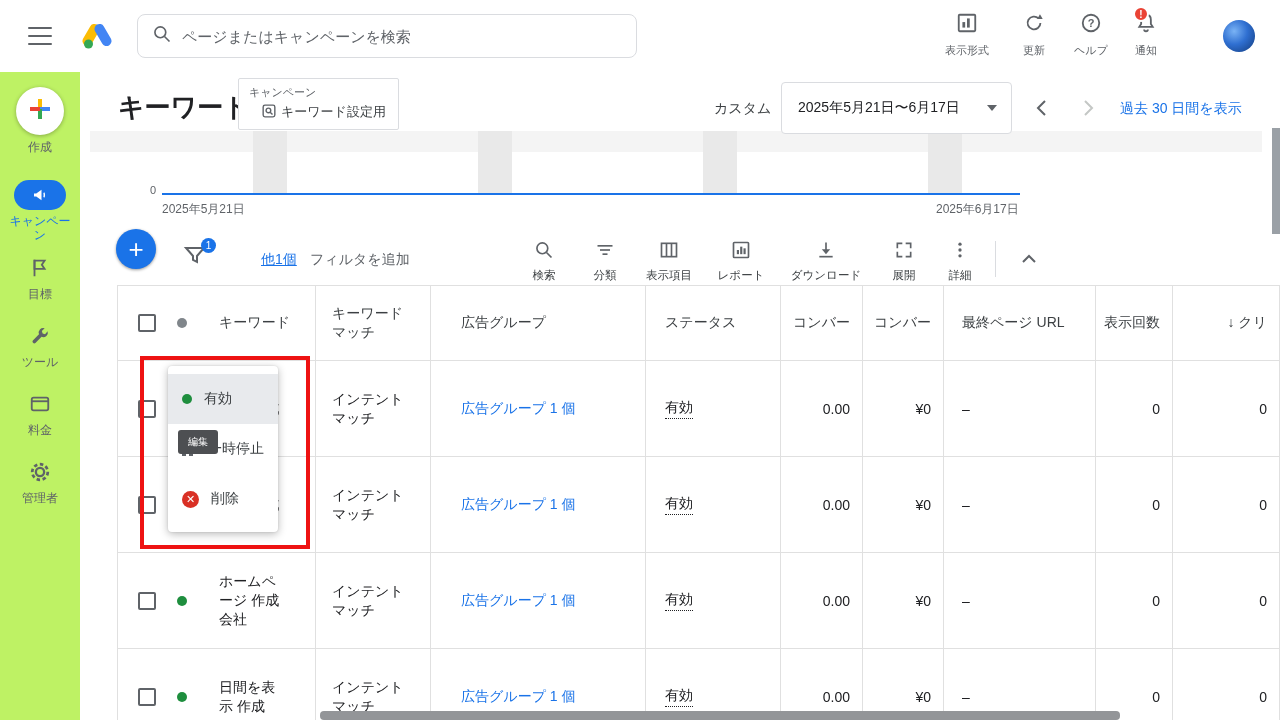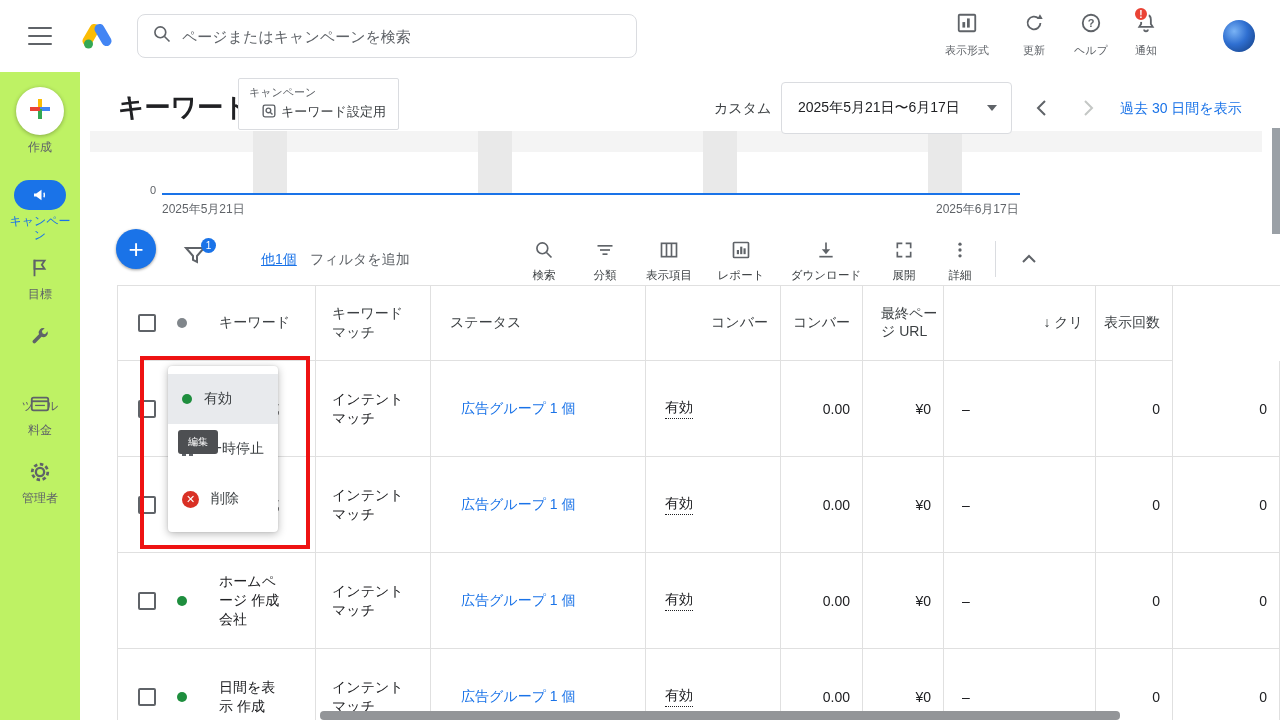--- a/index.html
+++ b/index.html
@@ -22,21 +22,21 @@
   
   .sidebar { position:absolute; left:0; top:72px; width:80px; height:648px; background:#bef264; z-index:15; }
   .side-item { display:flex; flex-direction:column; align-items:center; cursor:pointer; }
   .fab-create { position:absolute; left:16px; top:15px; width:48px; height:48px; border-radius:50%; background:#fff; box-shadow:0 1px 4px rgba(0,0,0,.3); display:flex; align-items:center; justify-content:center; cursor:pointer; }
   .side-label { font-size:12px; color:#5f6368; text-align:center; line-height:14px; }
   .side-label.active { color:#1a73e8; }
   .campaign-pill { width:52px; height:30px; border-radius:15px; background:#1a73e8; display:flex; align-items:center; justify-content:center; }
   .s-create { position:absolute; left:0; top:68px; width:80px; }
   .s-camp   { position:absolute; left:0; top:108px; width:80px; }
   .s-goal   { position:absolute; left:0; top:185px; width:80px; }
-  .s-tool   { position:absolute; left:0; top:253px; width:80px;gap:44px; }
+  .s-tool   { position:absolute; left:0; top:253px; width:80px; }
   .s-bill   { position:absolute; left:0; top:321px; width:80px; }
   .s-admin  { position:absolute; left:0; top:389px; width:80px; }
   .side-item .icn { margin-bottom:4px; }
 
   
   .page-title { position:absolute; left:118px; top:90px; font-size:26px; color:#202124; z-index:10; }
   .chip { position:absolute; left:238px; top:78px; width:161px; height:52px; border:1px solid #dadce0; background:#fff; border-radius:2px; padding:6px 10px; z-index:10; cursor:pointer; }
   .chip .t { font-size:11px; color:#5f6368; }
   .chip .n { display:flex; align-items:center; gap:5px; font-size:13px; color:#3c4043; margin-top:3px;padding-left:13px; }
   .date-mode { position:absolute; left:714px; top:100px; font-size:14px; color:#3c4043; z-index:10; }
@@ -370,37 +370,40 @@
 
     <div class="trow head">
       <div class="tc c-first">
         <span class="cbx"></span>
         <span class="dot gray"></span>
         <span style="margin-left:32px">キーワード</span>
       </div>
       <div class="tc c-match">
           <span class="match-text">キーワード マッチ</span>
         </div>
+      <div class="tc c-adg">
+          <span>広告グループ</span>
+        </div>
       <div class="tc c-status">
           <span>ステータス</span>
         </div>
       <div class="tc num">
           <span>コンバー</span>
         </div>
       <div class="tc num">
           <span>コンバー</span>
         </div>
       <div class="tc c-url">
           <span>最終ページ URL</span>
         </div>
       <div class="tc num">
+          <span>表示回数</span>
+        </div>
+      <div class="tc num">
           <span>↓ クリ</span>
-        </div>
-      <div class="tc num">
-          <span>表示回数</span>
         </div>
     </div>
 
     <div class="trow body">
       <div class="tc c-first">
         <span class="cbx"></span>
         <span class="dot green"></span>
         <span class="kw-text">ホームページ 作成 会社</span>
       </div>
       <div class="tc c-match">

